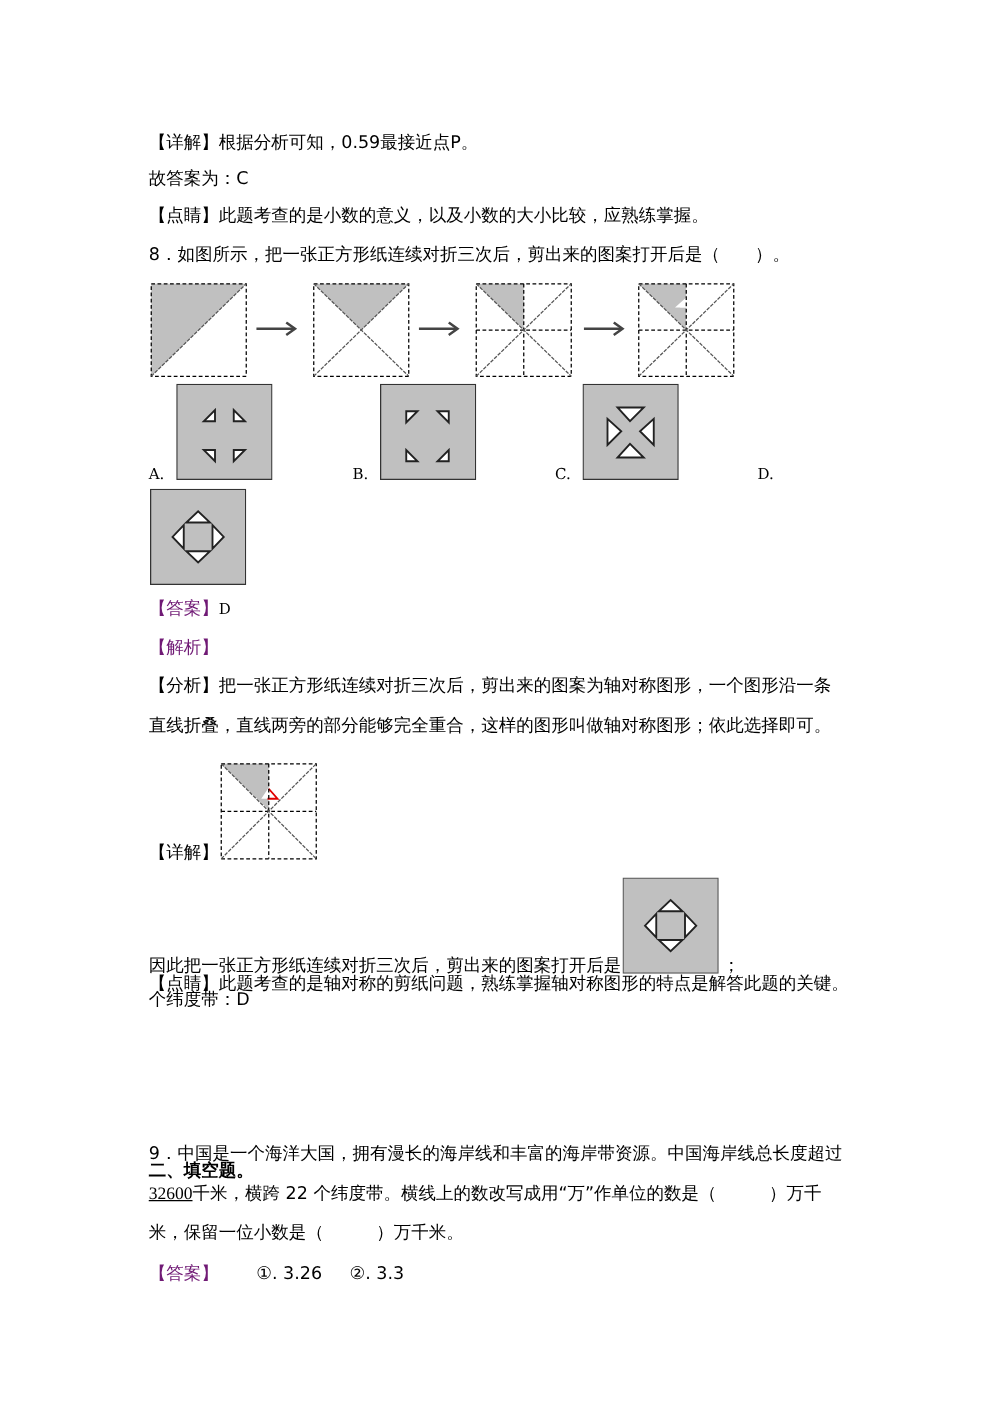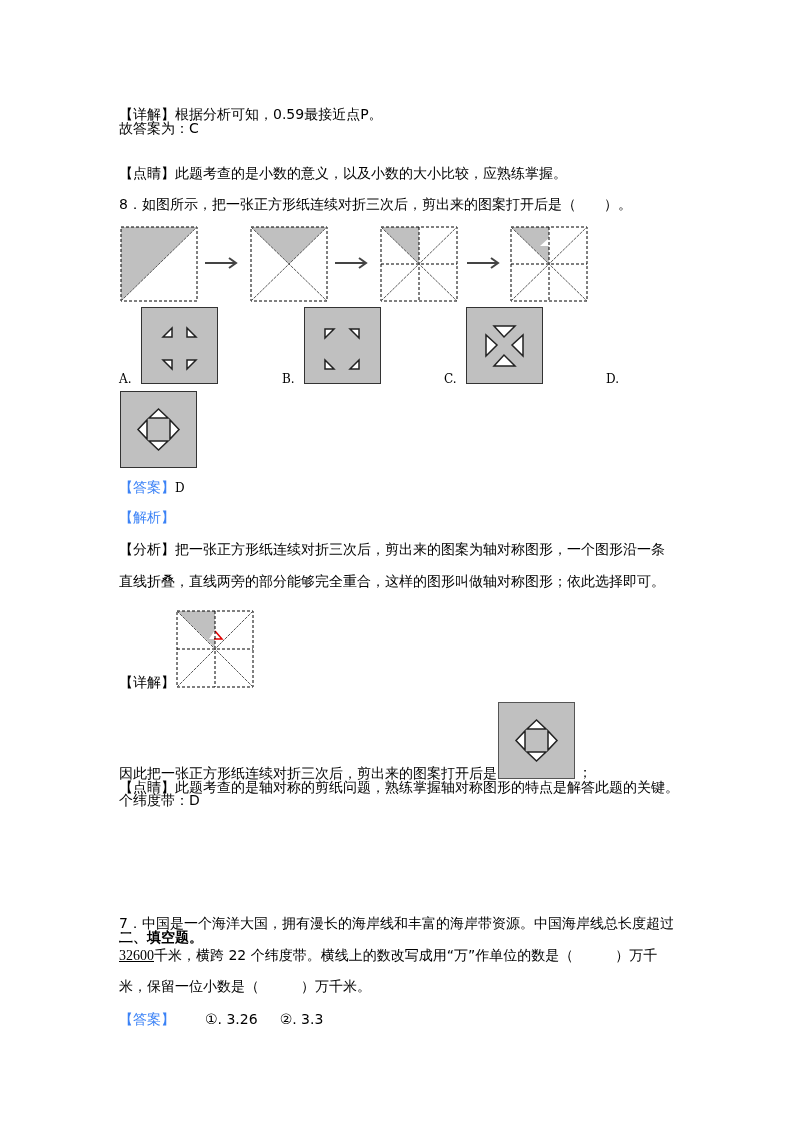--- a/index.html
+++ b/index.html
@@ -1,32 +1,32 @@
 <!DOCTYPE html>
 <html><head>
 <meta charset="utf-8">
 <style>
   html, body { margin: 0; padding: 0; background: #ffffff; }
   body { width: 794px; height: 1123px; position: relative; overflow: hidden;
          font-family: "DejaVu Sans", "Liberation Sans", sans-serif; color: #000; }
   .line { position: absolute; left: 119px; font-size: 14px; line-height: 18px; white-space: nowrap; }
-  .blue { color: #3b82f6; font-family: Liberation Mono, monospace; }
+  .blue { color: #701a75; }
   .bold { font-weight: bold; }
   .u { text-decoration: underline; font-family: Liberation Serif, serif; }
   .fig { position: absolute; }
   .opt-label { position: absolute; font-size: 12px; font-family: "DejaVu Serif", serif; }
   svg { display: block; }
 </style>
 </head>
 <body>
 
 <div class="line" style="top:105px">
   <span>【详解】</span><span>根据分析可知，0.59最接近点P。</span>
 </div>
-<div class="line" style="top:119px">故答案为：C</div>
+<div class="line" style="top:134px">故答案为：C</div>
 <div class="line" style="top:164px">
   <span>【点睛】</span><span>此题考查的是小数的意义，以及小数的大小比较，应熟练掌握。</span>
 </div>
 
 <div class="line" style="top:195px">8．如图所示，把一张正方形纸连续对折三次后，剪出来的图案打开后是（　　）。</div>
 
 <div class="fig" style="left:120px;top:226px">
   <svg width="78" height="76" viewBox="0 0 78 76">
     <polygon points="1,1 77,1 1,75" fill="#c0c0c0"></polygon>
     <rect x="1" y="1" width="76" height="74" fill="none" stroke="#000" stroke-dasharray="3,2"></rect>
@@ -162,20 +162,20 @@
 </div>
 <div class="fig" style="left:578px;top:764px;font-size:14px">；</div>
 
 <div class="line" style="top:791px">个纬度带：D</div>
 <div class="line" style="top:778px">
   <span>【点睛】</span><span>此题考查的是轴对称的剪纸问题，熟练掌握轴对称图形的特点是解答此题的关键。</span>
 </div>
 
 <div class="line bold" style="top:928px">二、填空题。</div>
 
-<div class="line" style="top:914px">7．中国是一个海洋大国，拥有漫长的海岸线和丰富的海岸带资源。中国海岸线总长度超过</div>
+<div class="line" style="top:914px">9．中国是一个海洋大国，拥有漫长的海岸线和丰富的海岸带资源。中国海岸线总长度超过</div>
 <div class="line" style="top:946px">
   <span class="u">32600</span><span>千米，横跨 22 个纬度带。横线上的数改写成用“万”作单位的数是（　　　）万千</span>
 </div>
 <div class="line" style="top:977px">米，保留一位小数是（　　　）万千米。</div>
 <div class="line" style="top:1010px">
   <span class="blue">【答案】</span><span style="display:inline-block;width:30px"></span><span>①. 3.26</span><span style="display:inline-block;width:22px"></span><span>②. 3.3</span>
 </div>
 
 </body></html>

